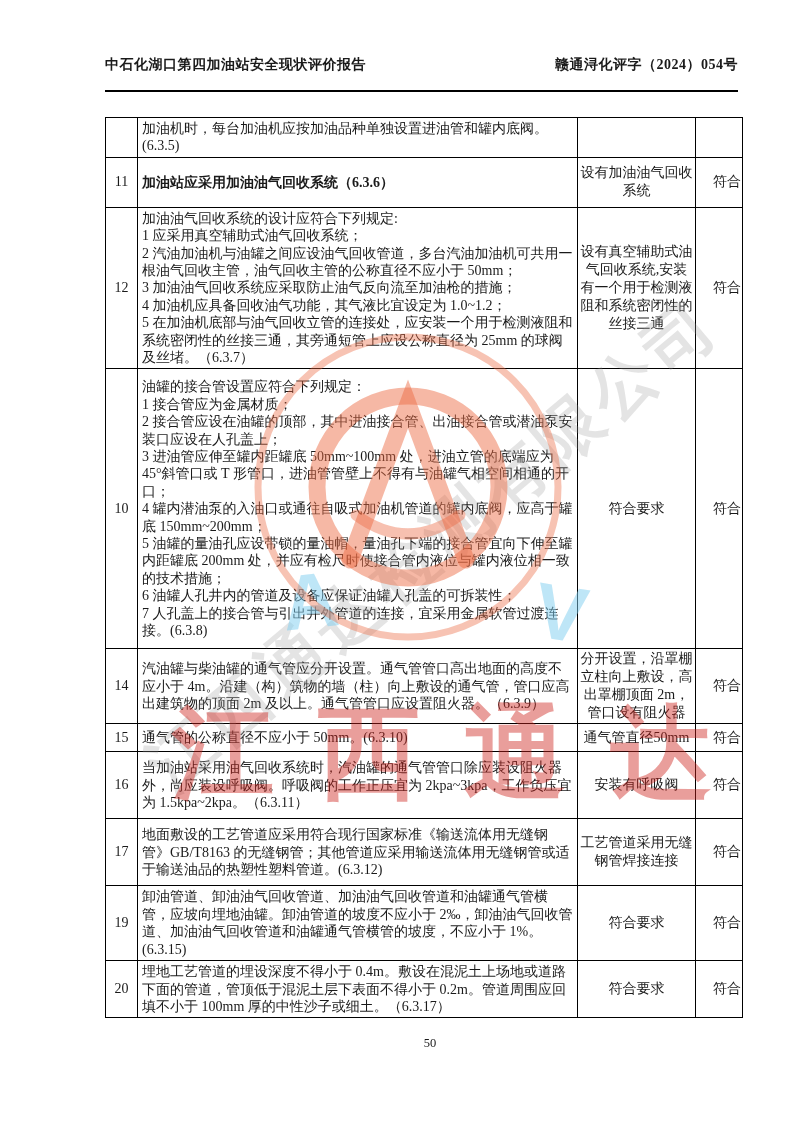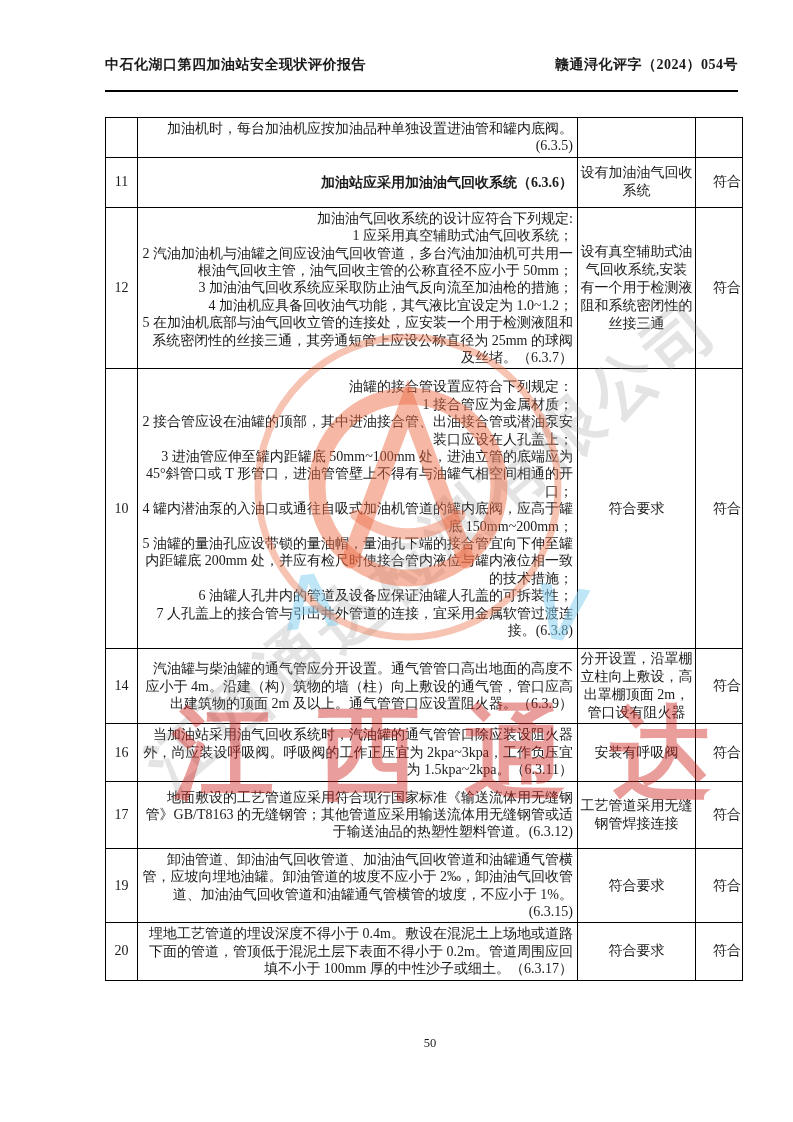--- a/index.html
+++ b/index.html
@@ -18,21 +18,21 @@
   
   .tbl-wrap{position:absolute;left:105px;top:117px;z-index:1;}
   table.compliance{
     border-collapse:collapse;table-layout:fixed;width:618px;
     font-size:14px;
   }
   table.compliance td{
     border:1px solid #000;vertical-align:middle;overflow:hidden;
   }
   td.c-no{width:29px;text-align:center;padding:0 1px;}
-  td.c-content{width:431px;text-align:right;padding:2px 4px;line-height:17.4px;white-space:pre-wrap;}
+  td.c-content{width:431px;text-align:left;padding:2px 4px;line-height:17.4px;white-space:pre-wrap;}
   td.c-eval{width:113px;text-align:center;padding:1px 2px;line-height:18px;}
   td.c-concl{width:44px;text-align:right;padding:0 1px;}
   tr.bold-row td.c-content{font-weight:700;}
   tbody tr:nth-child(1){height:30px;}
   tbody tr:nth-child(2){height:50px;}
   tbody tr:nth-child(3){height:148px;}
   tbody tr:nth-child(4){height:280px;}
   tbody tr:nth-child(5){height:75px;}
   tbody tr:nth-child(6){height:28px;}
   tbody tr:nth-child(7){height:67px;}
@@ -116,20 +116,26 @@
     <td class="c-eval">符合要求</td>
     <td class="c-concl">符合</td>
   </tr>
         <tr>
     <td class="c-no">14</td>
     <td class="c-content">汽油罐与柴油罐的通气管应分开设置。通气管管口高出地面的高度不应小于 4m。沿建（构）筑物的墙（柱）向上敷设的通气管，管口应高出建筑物的顶面 2m 及以上。通气管管口应设置阻火器。（6.3.9）</td>
     <td class="c-eval">分开设置，沿罩棚立柱向上敷设，高出罩棚顶面 2m，管口设有阻火器</td>
     <td class="c-concl">符合</td>
   </tr>
         <tr>
+    <td class="c-no">15</td>
+    <td class="c-content">通气管的公称直径不应小于 50mm。(6.3.10)</td>
+    <td class="c-eval">通气管直径50mm</td>
+    <td class="c-concl">符合</td>
+  </tr>
+        <tr>
     <td class="c-no">16</td>
     <td class="c-content">当加油站采用油气回收系统时，汽油罐的通气管管口除应装设阻火器外，尚应装设呼吸阀。呼吸阀的工作正压宜为 2kpa~3kpa，工作负压宜为 1.5kpa~2kpa。（6.3.11）</td>
     <td class="c-eval">安装有呼吸阀</td>
     <td class="c-concl">符合</td>
   </tr>
         <tr>
     <td class="c-no">17</td>
     <td class="c-content">地面敷设的工艺管道应采用符合现行国家标准《输送流体用无缝钢管》GB/T8163 的无缝钢管；其他管道应采用输送流体用无缝钢管或适于输送油品的热塑性塑料管道。(6.3.12)</td>
     <td class="c-eval">工艺管道采用无缝钢管焊接连接</td>
     <td class="c-concl">符合</td>

